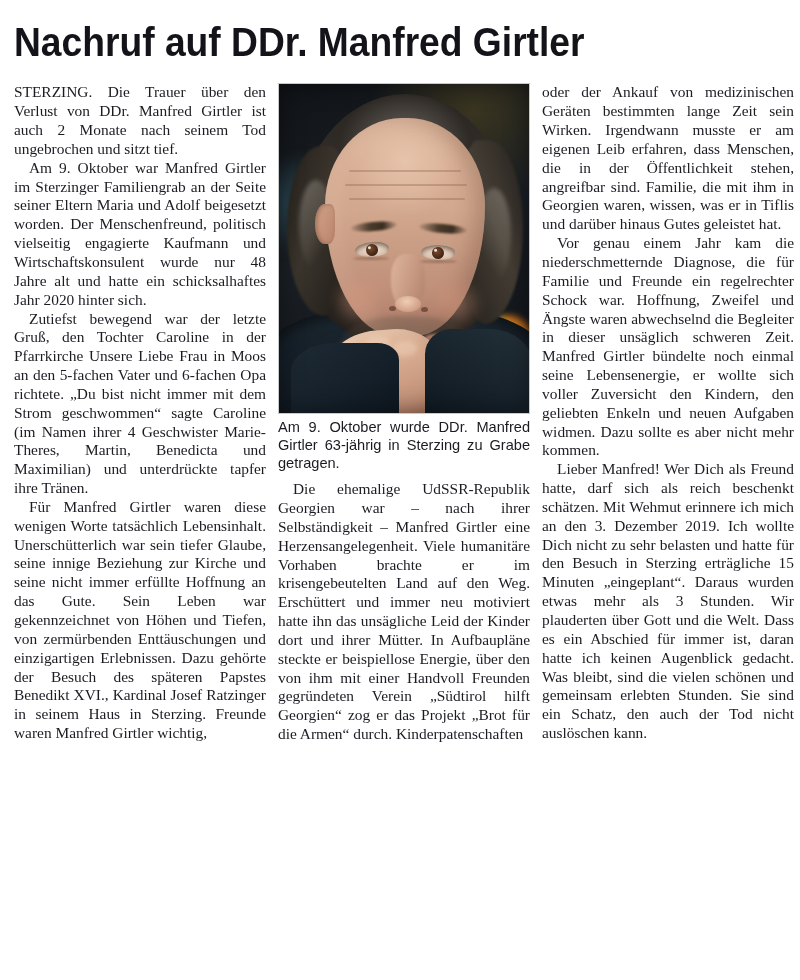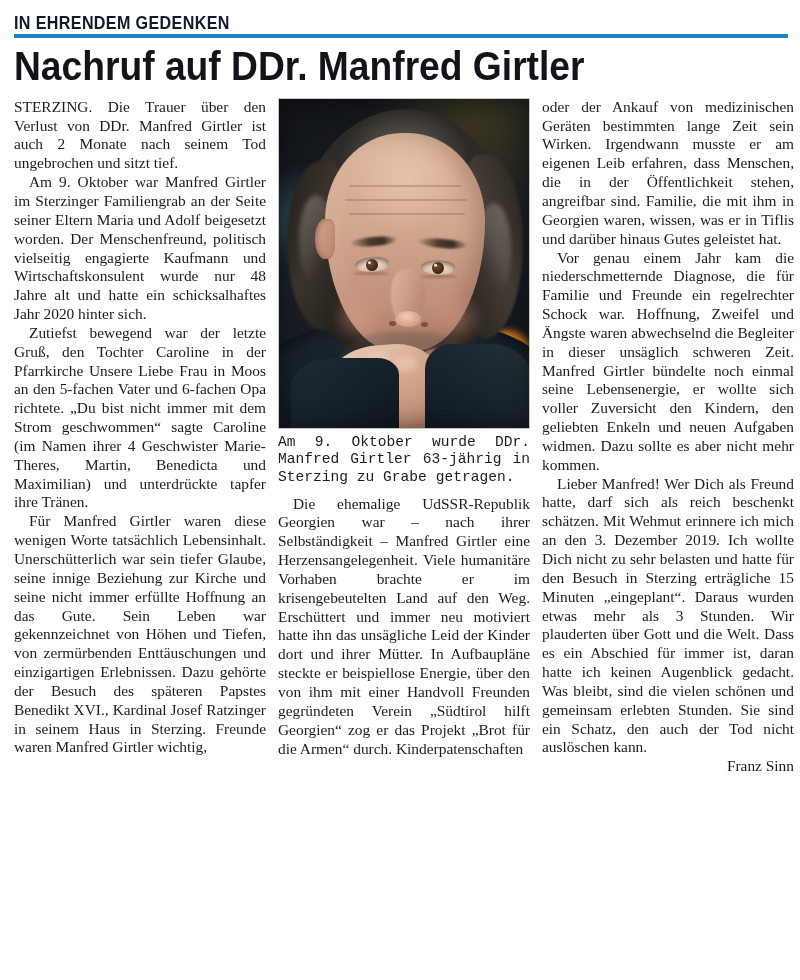--- a/index.html
+++ b/index.html
@@ -57,20 +57,21 @@
 
   
   .columns {
     display: flex;
     gap: 12px;
     align-items: flex-start;
   }
   .col {
     width: 252px;
     flex: 0 0 252px;
+    margin-top: 10px;
   }
   .col p {
     margin: 0;
     font-family: "Liberation Serif", serif;
     font-size: 15.4px;
     line-height: 18.85px;
     text-align: justify;
     text-justify: inter-word;
     hyphens: manual;
     color: #1b1b22;
@@ -401,38 +402,34 @@
     border-radius: 24% 40% 0 0 / 30% 44% 0 0;
   }
   .photo-shadow {
     position: absolute;
     inset: 0;
     box-shadow: inset 0 0 26px rgba(0,0,0,0.45);
     pointer-events: none;
   }
 
   .caption {
-    font-family: Liberation Mono, monospace;
+    font-family: Liberation Sans, sans-serif;
     font-size: 14.6px;
     line-height: 17.6px;
     color: #1b1b22;
     text-align: justify;
     margin: 5px 0 8px 0;
     hyphens: manual;
   }
 </style>
 </head>
 <body>
 
 <div class="page">
 
-  <div class="kicker-block">
-    <div class="kicker">IN EHRENDEM GEDENKEN</div>
-    <div class="kicker-rule"></div>
-  </div>
 
   <h1 class="headline">Nachruf auf DDr. Manfred Girtler</h1>
 
   <div class="columns">
 
     <div class="col">
       <p class="lead">STERZING. Die Trauer über den Verlust von DDr. Manfred Girtler ist auch 2 Monate nach seinem Tod ungebrochen und sitzt tief.</p>
       <p class="indent">Am 9. Oktober war Manfred Girtler im Sterzinger Familiengrab an der Seite seiner Eltern Maria und Adolf beigesetzt worden. Der Menschenfreund, politisch vielseitig engagierte Kaufmann und Wirtschaftskonsulent wurde nur 48 Jahre alt und hatte ein schicksalhaftes Jahr 2020 hinter sich.</p>
       <p class="indent">Zutiefst bewegend war der letzte Gruß, den Tochter Caroline in der Pfarrkirche Unsere Liebe Frau in Moos an den 5-fachen Vater und 6-fachen Opa richtete. „Du bist nicht immer mit dem Strom geschwommen“ sagte Caroline (im Namen ihrer 4 Geschwister Marie-Theres, Martin, Benedicta und Maximilian) und unterdrückte tapfer ihre Tränen.</p>
       <p class="indent">Für Manfred Girtler waren diese wenigen Worte tatsächlich Lebensinhalt. Unerschütterlich war sein tiefer Glaube, seine innige Beziehung zur Kirche und seine nicht immer erfüllte Hoffnung an das Gute. Sein Leben war gekennzeichnet von Höhen und Tiefen, von zermürbenden Enttäuschungen und einzigartigen Erlebnissen. Dazu gehörte der Besuch des späteren Papstes Benedikt XVI., Kardinal Josef Ratzinger in seinem Haus in Sterzing. Freunde waren Manfred Girtler wichtig,</p>
@@ -501,17 +498,16 @@
         <figcaption class="caption">Am 9. Oktober wurde DDr. Manfred Girtler 63-jährig in Sterzing zu Grabe getragen.</figcaption>
       </figure>
 
       <p class="indent">Die ehemalige UdSSR-Republik Georgien war – nach ihrer Selbständigkeit – Manfred Girtler eine Herzensangelegenheit. Viele humanitäre Vorhaben brachte er im krisengebeutelten Land auf den Weg. Erschüttert und immer neu motiviert hatte ihn das unsägliche Leid der Kinder dort und ihrer Mütter. In Aufbaupläne steckte er beispiellose Energie, über den von ihm mit einer Handvoll Freunden gegründeten Verein „Südtirol hilft Georgien“ zog er das Projekt „Brot für die Armen“ durch.    Kinderpatenschaften</p>
     </div>
 
     <div class="col">
       <p>oder der Ankauf von medizinischen Geräten bestimmten lange Zeit sein Wirken. Irgendwann musste er am eigenen Leib erfahren, dass Menschen, die in der Öffentlichkeit stehen, angreifbar sind. Familie, die mit ihm in Georgien waren, wissen, was er in Tiflis und darüber hinaus Gutes geleistet hat.</p>
       <p class="indent">Vor genau einem Jahr kam die niederschmetternde Diagnose, die für Familie und Freunde ein regelrechter Schock war. Hoffnung, Zweifel und Ängste waren abwechselnd die Begleiter in dieser unsäglich schweren Zeit. Manfred Girtler bündelte noch einmal seine Lebensenergie, er wollte sich voller Zuversicht den Kindern, den geliebten Enkeln und neuen Aufgaben widmen. Dazu sollte es aber nicht mehr kommen.</p>
       <p class="indent">Lieber Manfred! Wer Dich als Freund hatte, darf sich als reich beschenkt schätzen. Mit Wehmut erinnere ich mich an den 3. Dezember 2019. Ich wollte Dich nicht zu sehr belasten und hatte für den Besuch in Sterzing erträgliche 15 Minuten „eingeplant“. Daraus wurden etwas mehr als 3 Stunden. Wir plauderten über Gott und die Welt. Dass es ein Abschied für immer ist, daran hatte ich keinen Augenblick gedacht. Was bleibt, sind die vielen schönen und gemeinsam erlebten Stunden. Sie sind ein Schatz, den auch der Tod nicht auslöschen kann.</p>
-      <p class="byline">Franz Sinn</p>
     </div>
 
   </div>
 </div>
 
 </body></html>

